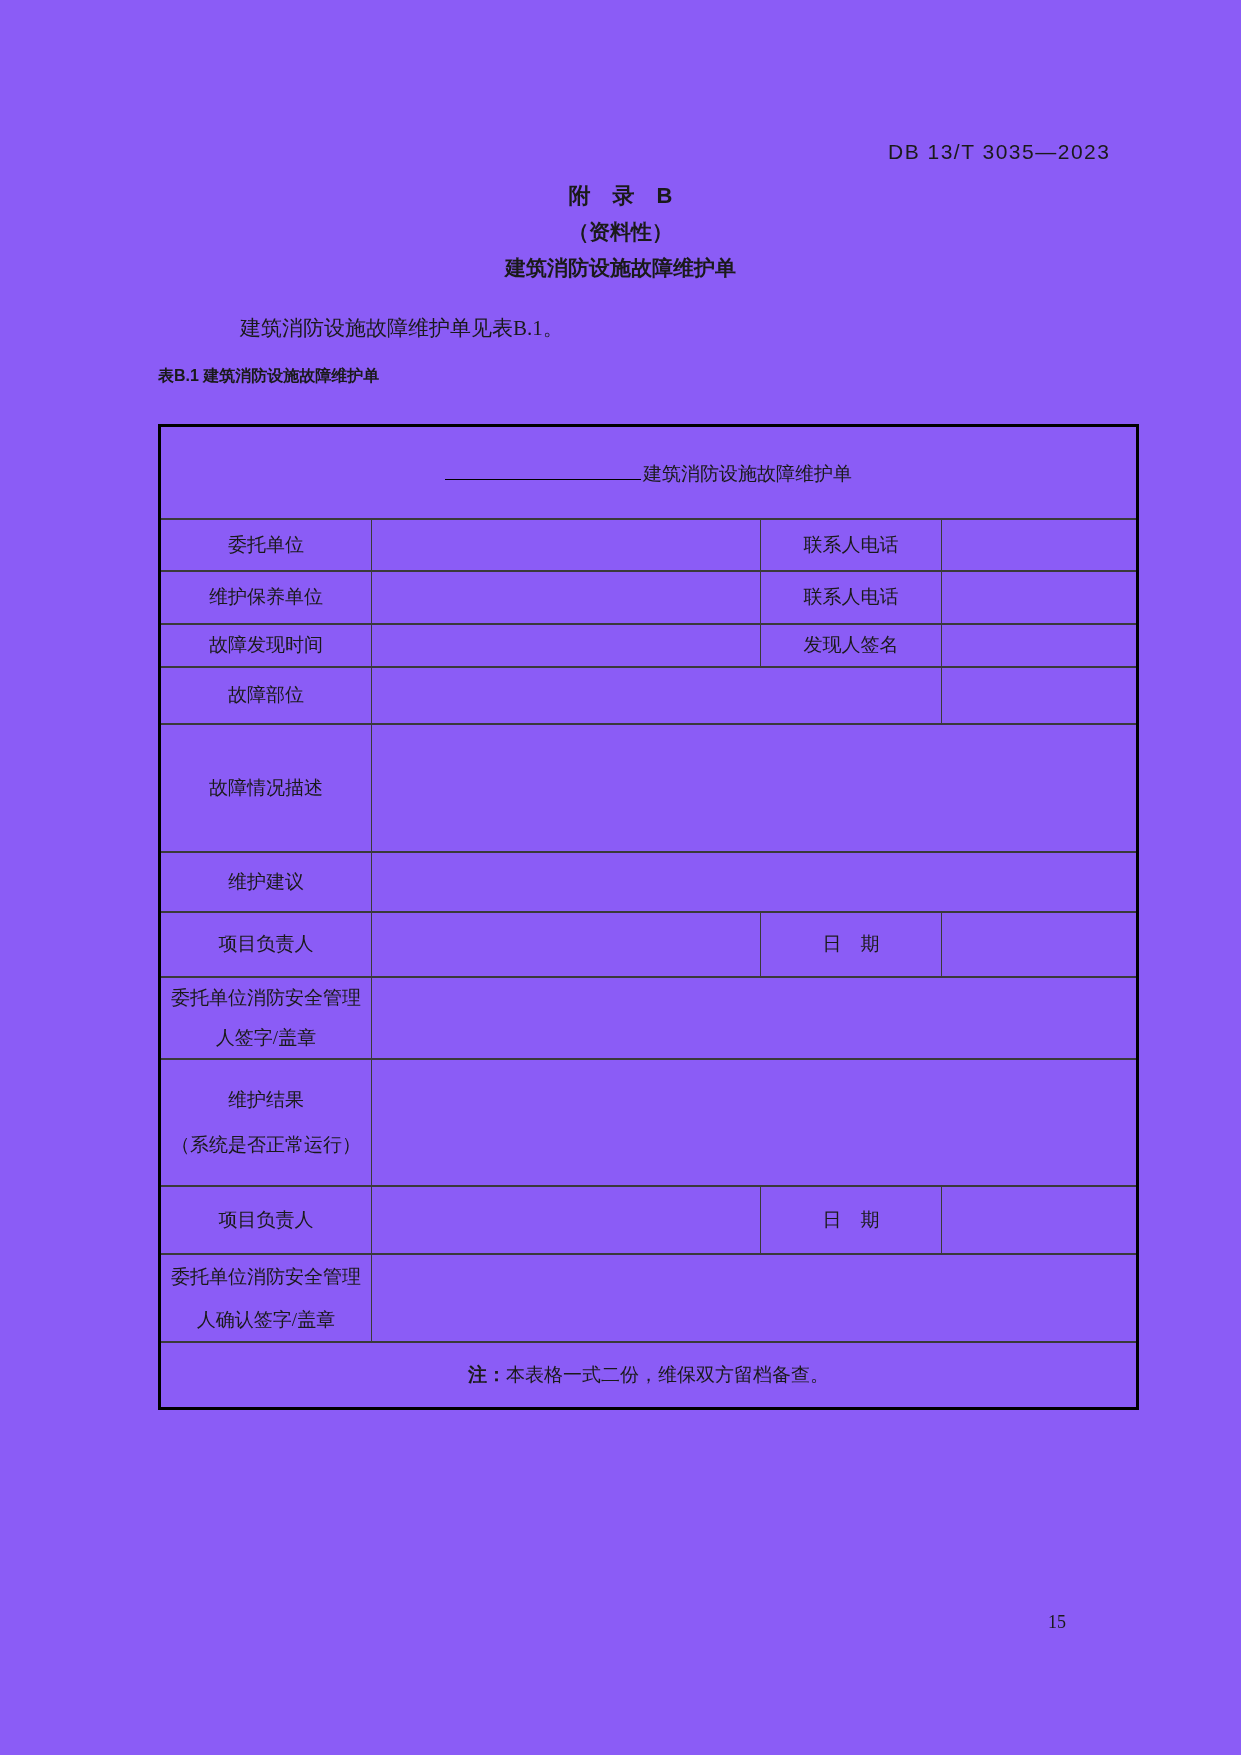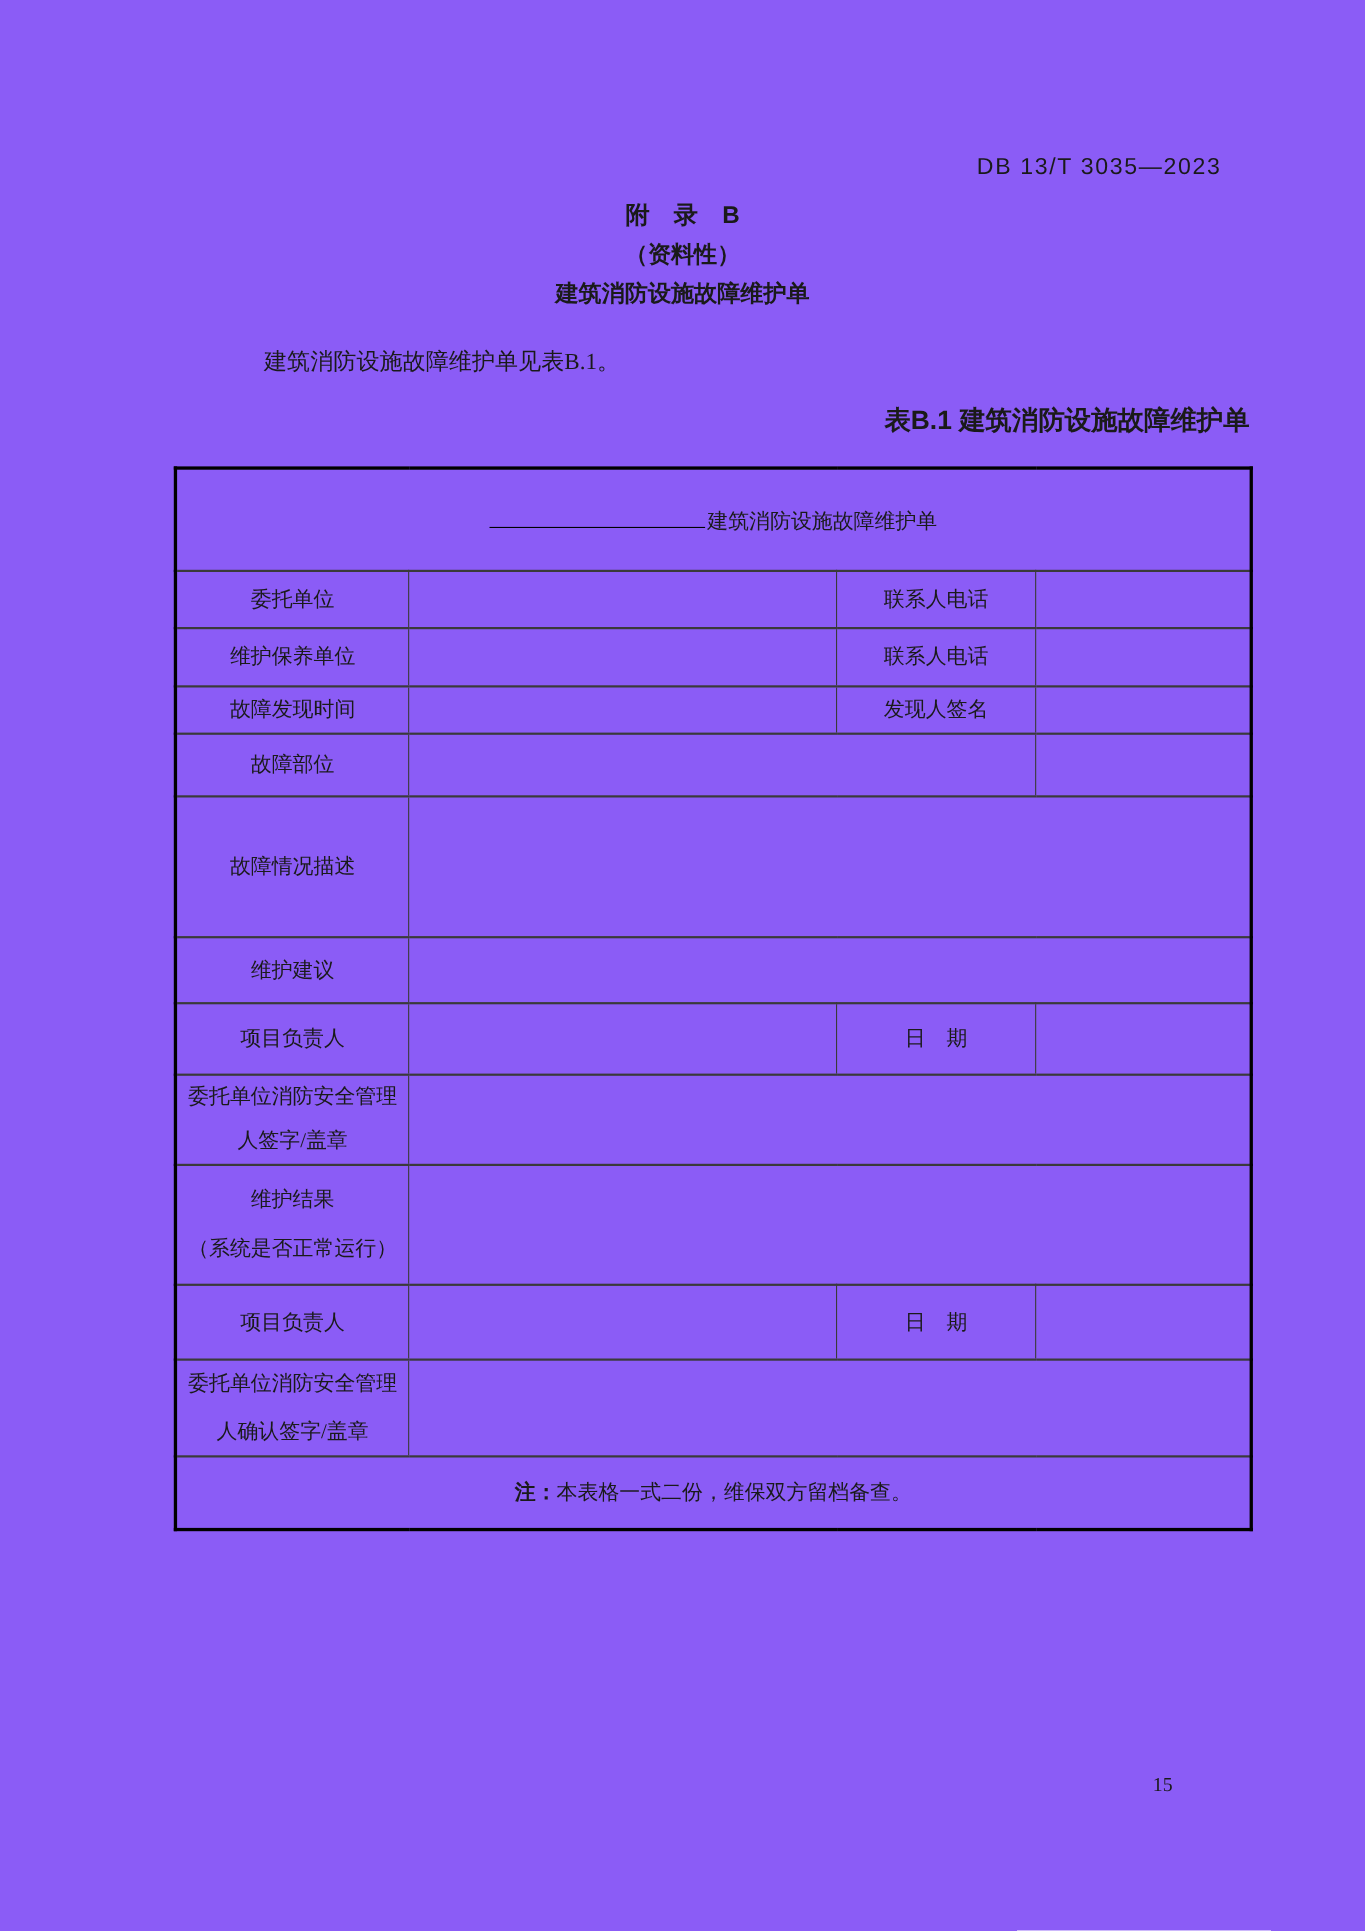--- a/index.html
+++ b/index.html
@@ -39,24 +39,24 @@
     left: 196px;
     font-size: 21px;
     white-space: nowrap;
     margin-left: 44px;
   }
   .table-caption {
     position: absolute;
     top: 366px;
     left: 158px;
     width: 978px;
-    text-align: right;
+    text-align: left;
     font-family: "Liberation Sans", "DejaVu Sans", sans-serif;
     font-weight: bold;
-    font-size: 24px;
+    font-size: 16px;
   }
   table.form {
     position: absolute;
     top: 424px;
     left: 158px;
     width: 978px;
     border-collapse: collapse;
     table-layout: fixed;
     border: 3px solid #000000;
   }
@@ -166,21 +166,21 @@
         <td>日　期</td>
         <td></td>
       </tr>
       <tr style="height:82px">
         <td class="stacked lh40">
           <div>委托单位消防安全管理</div>
           <div>人签字/盖章</div>
         </td>
         <td colspan="3"></td>
       </tr>
-      <tr style="height:109px">
+      <tr style="height:127px">
         <td class="stacked lh45">
           <div>维护结果</div>
           <div>（系统是否正常运行）</div>
         </td>
         <td colspan="3"></td>
       </tr>
       <tr style="height:68px">
         <td>项目负责人</td>
         <td></td>
         <td>日　期</td>

